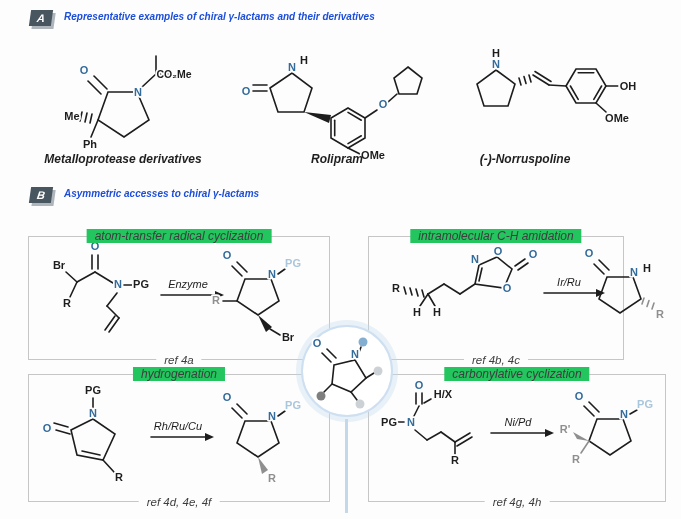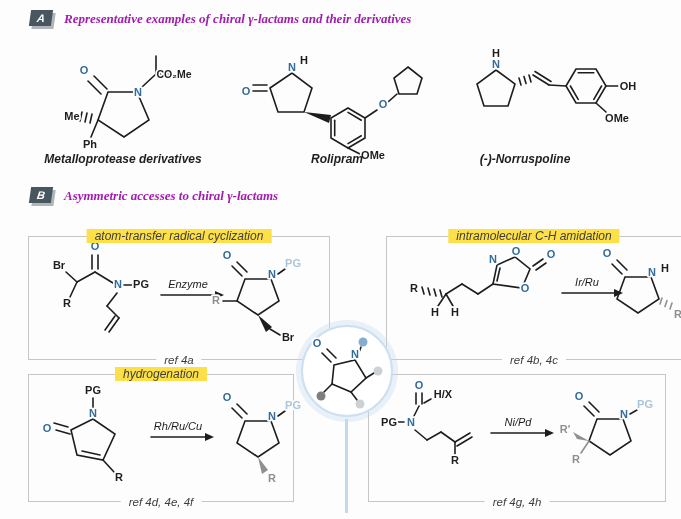--- a/index.html
+++ b/index.html
@@ -5,25 +5,25 @@
   * { margin:0; padding:0; box-sizing:border-box; }
   body { font-family:"Liberation Sans", sans-serif; background:#ffffff; }
   .page { position:relative; width:681px; height:519px; background:#fdfdfd; overflow:hidden; }
 
   .panel-tag {
     position:absolute; width:22px; height:16px; background:#47565f; color:#fff;
     font-style:italic; font-weight:bold; font-size:11px;
     display:flex; align-items:center; justify-content:center;
     box-shadow:3px 3px 0 #aeb6bc; transform:skewX(-8deg); z-index:2;
   }
-  .panel-title { position:absolute; font-style:italic; font-weight:bold; font-size:13px; color:#a21caf; white-space:nowrap;font-family:Liberation Serif, serif; }
+  .panel-title { position:absolute; font-style:italic; font-weight:bold; font-size:10px; color:#1d4ed8; white-space:nowrap; }
   .cmpd-name { position:absolute; font-style:italic; font-weight:bold; font-size:12px; color:#1f1f1f; text-align:center; }
 
   .rxn-box { position:absolute; border:1px solid #c6c6c6; background:#fdfdfd; }
-  .rxn-title { position:absolute; top:-8px; left:50%; transform:translateX(-50%); background:#fde047;
+  .rxn-title { position:absolute; top:-8px; left:50%; transform:translateX(-50%); background:#22c55e;
     padding:0 8px; font-style:italic; font-size:12px; color:#3d3d3d; white-space:nowrap; z-index:3; }
   .rxn-ref { position:absolute; bottom:-7px; left:50%; transform:translateX(-50%); background:#fdfdfd;
     padding:0 8px; font-style:italic; font-size:11.5px; color:#3d3d3d; white-space:nowrap; z-index:3;margin-top:13px; }
 
   .struct { position:absolute; overflow:visible; }
   svg { overflow:visible; }
   svg text { font-family:"Liberation Sans", sans-serif; font-size:11px; font-weight:bold;
     text-anchor:middle; paint-order:stroke fill; stroke:#fdfdfd; stroke-width:3.5px; stroke-linejoin:round; }
   .a-blue  { fill:#336b9b; }
   .a-black { fill:#1d1d1d; }
@@ -158,21 +158,21 @@
       <text x="112" y="51" class="a-black">PG</text>
       <text x="198" y="22" class="a-blue">O</text>
       <text x="243" y="41" class="a-blue">N</text>
       <text x="264" y="30" class="a-lblue">PG</text>
       <text x="187" y="67" class="a-gray">R</text>
       <text x="259" y="104" class="a-black">Br</text>
     </svg>
     <div class="rxn-ref">ref 4a</div>
   </div>
 
-  <div class="rxn-box" style="left:386px;top:236px;width:296px;height:124px">
+  <div class="rxn-box" style="left:368px;top:236px;width:256px;height:124px">
     <div class="rxn-title">intramolecular C-H amidation</div>
     <svg width="298" height="124">
       <g class="bond">
         <line x1="35" y1="50" x2="37" y2="57"></line>
         <line x1="41" y1="51" x2="43" y2="58"></line>
         <line x1="47" y1="52" x2="49" y2="59"></line>
         <line x1="53" y1="53" x2="55" y2="60"></line>
         <line x1="59" y1="57" x2="51" y2="69"></line>
         <line x1="59" y1="57" x2="66" y2="69"></line>
         <line x1="59" y1="57" x2="75" y2="47"></line>
@@ -206,21 +206,21 @@
       <text x="138" y="55" class="a-blue">O</text>
       <text x="164" y="21" class="a-blue">O</text>
       <text x="220" y="20" class="a-blue">O</text>
       <text x="265" y="39" class="a-blue">N</text>
       <text x="278" y="35" class="a-black">H</text>
       <text x="291" y="81" class="a-gray">R</text>
     </svg>
     <div class="rxn-ref">ref 4b, 4c</div>
   </div>
 
-  <div class="rxn-box" style="left:28px;top:374px;width:266px;height:128px">
+  <div class="rxn-box" style="left:28px;top:374px;width:302px;height:128px">
     <div class="rxn-title">hydrogenation</div>
     <svg width="302" height="128">
       <g class="bond">
         <line x1="64" y1="23" x2="64" y2="33"></line>
         <path d="M64,44 L42,55 L48,80 L74,85 L86,59 Z"></path>
         <line x1="53" y1="76" x2="71" y2="80"></line>
         <line x1="39" y1="52" x2="25" y2="48"></line>
         <line x1="41" y1="59" x2="27" y2="55"></line>
         <line x1="74" y1="85" x2="85" y2="97"></line>
       </g>
@@ -242,20 +242,21 @@
       <text x="90" y="106" class="a-black">R</text>
       <text x="198" y="26" class="a-blue">O</text>
       <text x="243" y="45" class="a-blue">N</text>
       <text x="264" y="34" class="a-lblue">PG</text>
       <text x="243" y="107" class="a-gray">R</text>
     </svg>
     <div class="rxn-ref">ref 4d, 4e, 4f</div>
   </div>
 
   <div class="rxn-box" style="left:368px;top:374px;width:298px;height:128px">
+    <div class="rxn-title">carbonylative cyclization</div>
     <svg width="298" height="128">
       <g class="bond">
         <line x1="47" y1="18" x2="47" y2="29"></line>
         <line x1="53" y1="18" x2="53" y2="29"></line>
         <line x1="55" y1="28" x2="62" y2="24"></line>
         <line x1="50" y1="31" x2="44" y2="43"></line>
         <line x1="29" y1="47" x2="35" y2="47"></line>
         <line x1="46" y1="55" x2="58" y2="65"></line>
         <line x1="58" y1="65" x2="72" y2="57"></line>
         <line x1="72" y1="57" x2="86" y2="67"></line>

